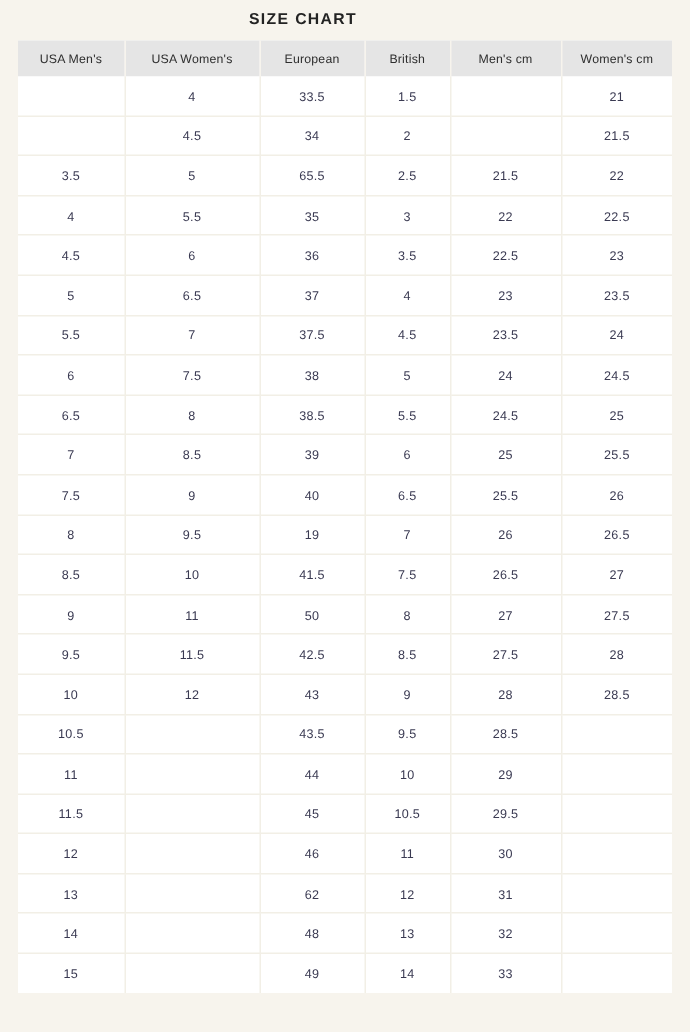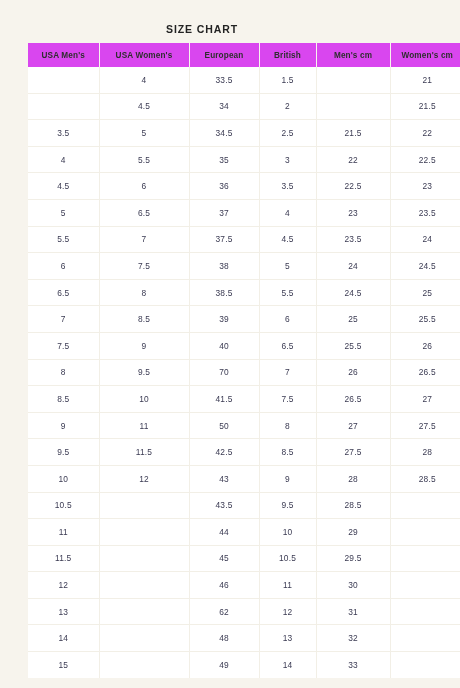--- a/index.html
+++ b/index.html
@@ -11,21 +11,21 @@
     height: 688px;
     background: #f7f4ed;
     font-family: "Liberation Sans", sans-serif;
     -webkit-font-smoothing: antialiased;
     overflow: hidden;
   }
   .page {
     width: 404px;
     height: 688px;
     box-sizing: border-box;
-    padding: 16px;
+    padding: 0;
     position: relative;
   }
   .chart-title {
     text-align: center;
     font-size: 10.5px;
     font-weight: bold;
     letter-spacing: 0.9px;
     color: #232323;
     margin: 0;
     padding: 6px 0 7px 0;
@@ -44,23 +44,23 @@
     background: #ffffff;
   }
   table.size-chart col.c0 { width: 71px; }
   table.size-chart col.c1 { width: 90px; }
   table.size-chart col.c2 { width: 70px; }
   table.size-chart col.c3 { width: 57px; }
   table.size-chart col.c4 { width: 74px; }
   table.size-chart col.c5 { width: 74px; }
 
   table.size-chart thead th {
-    background: #d946ef;
+    background: #e5e5e5;
     font-size: 8.2px;
-    font-weight: bold;
+    font-weight: normal;
     color: #2e2e2e;
     height: 24px;
     padding: 0 2px;
     text-align: center;
     vertical-align: middle;
     border-right: 1px solid #f7f4ed;
     letter-spacing: 0.15px;
   }
   table.size-chart thead th:last-child {
     border-right: none;
@@ -125,21 +125,21 @@
             <td></td>
             <td>4.5</td>
             <td>34</td>
             <td>2</td>
             <td></td>
             <td>21.5</td>
           </tr>
           <tr>
             <td>3.5</td>
             <td>5</td>
-            <td>34.5</td>
+            <td>65.5</td>
             <td>2.5</td>
             <td>21.5</td>
             <td>22</td>
           </tr>
           <tr>
             <td>4</td>
             <td>5.5</td>
             <td>35</td>
             <td>3</td>
             <td>22</td>
@@ -197,21 +197,21 @@
             <td>7.5</td>
             <td>9</td>
             <td>40</td>
             <td>6.5</td>
             <td>25.5</td>
             <td>26</td>
           </tr>
           <tr>
             <td>8</td>
             <td>9.5</td>
-            <td>70</td>
+            <td>19</td>
             <td>7</td>
             <td>26</td>
             <td>26.5</td>
           </tr>
           <tr>
             <td>8.5</td>
             <td>10</td>
             <td>41.5</td>
             <td>7.5</td>
             <td>26.5</td>

